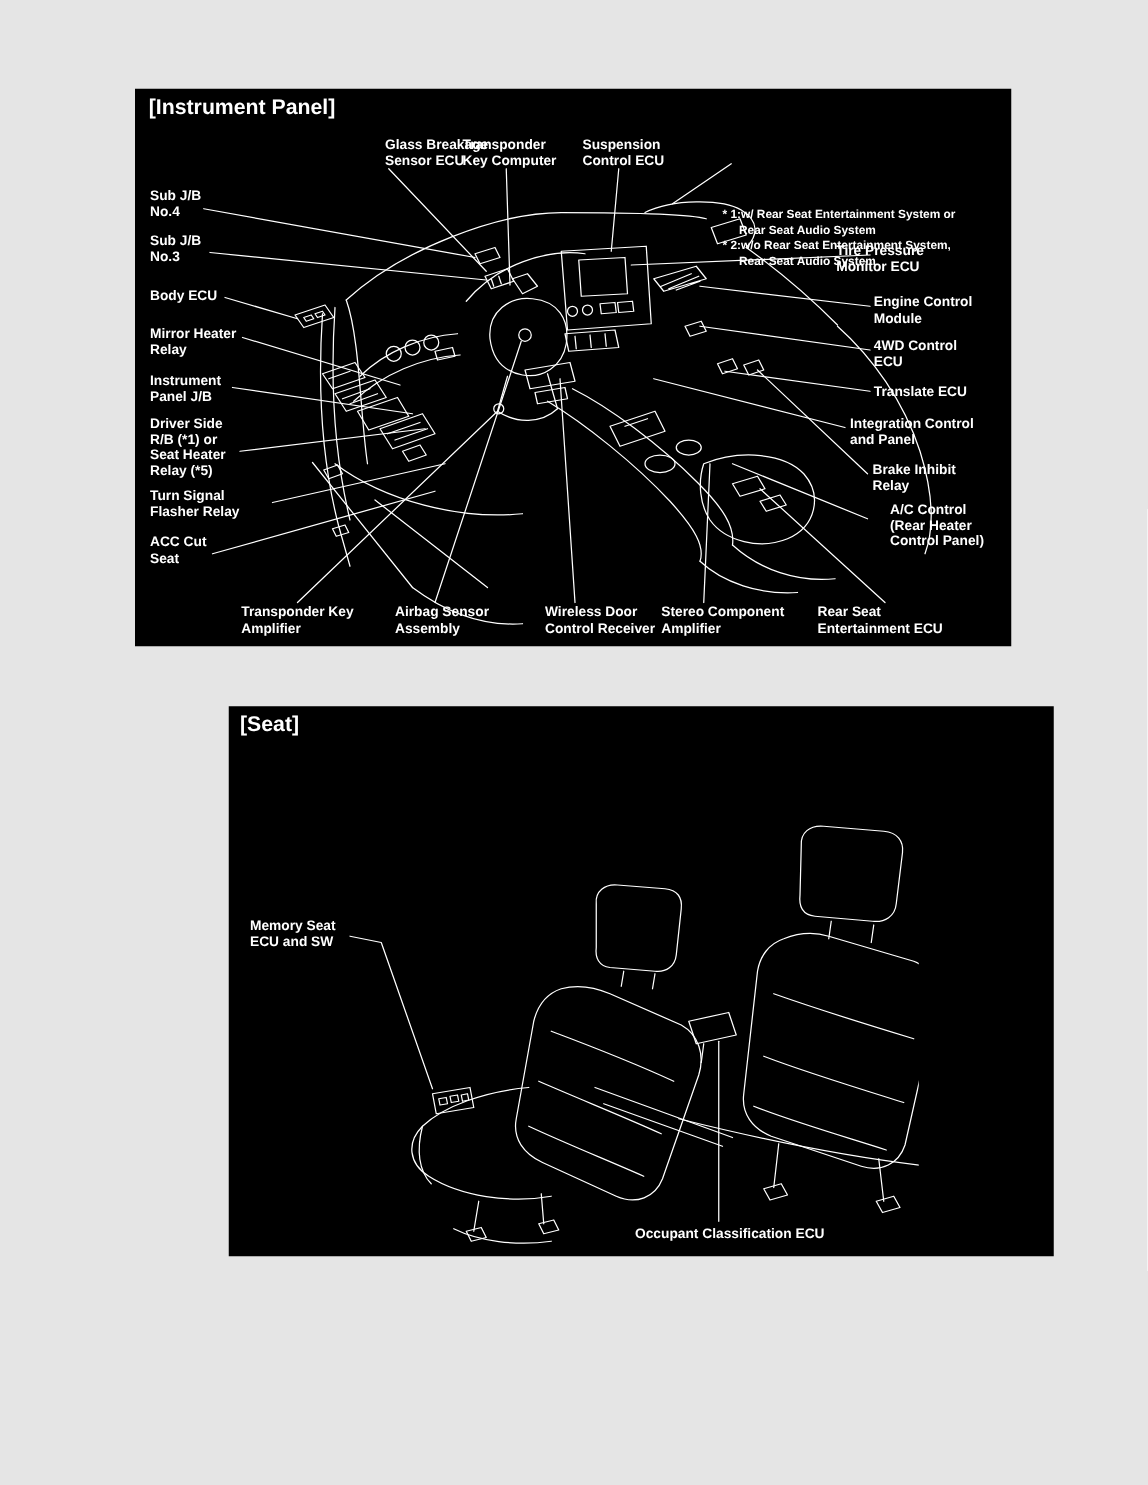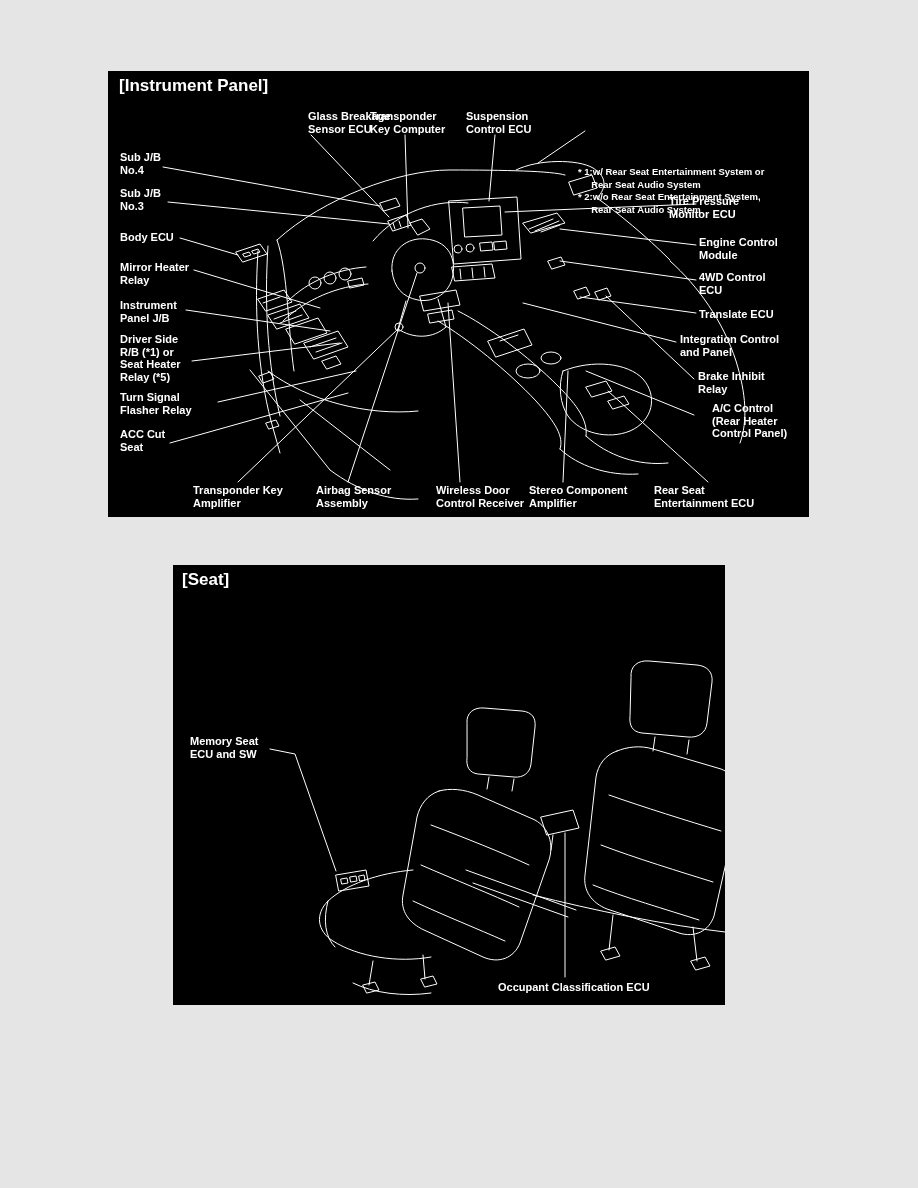--- a/index.html
+++ b/index.html
@@ -166,21 +166,21 @@
     <div class="lbl" style="left:208px;top:413px;">Airbag Sensor
 Assembly</div>
     <div class="lbl" style="left:316px;top:413px;margin-left:12px;">Wireless Door
 Control Receiver</div>
     <div class="lbl" style="left:421px;top:413px;">Stereo Component
 Amplifier</div>
     <div class="lbl" style="left:546px;top:413px;">Rear Seat
 Entertainment ECU</div>
   </section>
 
-  <section class="panel" style="left:173px;top:565px;width:552px;height:440px;">
+  <section class="panel" style="left:183px;top:565px;width:660px;height:440px;">
     <svg class="art" width="552" height="440" viewBox="0 0 552 440" fill="none" stroke="#ffffff" stroke-width="1" stroke-linecap="round" stroke-linejoin="round">
 
       <g>
 
         <path d="M294,158 C293,148 301,142 311,143 L349,146 C359,147 363,153 362,162 L358,199 C357,208 350,213 341,212 L305,209 C296,208 293,201 294,193 Z"></path>
         <path d="M316,212 L314,224 M341,214 L339,226"></path>
         <path d="M266,226 C254,230 247,240 244,252 L230,330 C227,346 236,358 251,365 L310,392 C326,399 341,393 347,378 L376,295 C381,279 376,263 362,255 L305,230 C291,224 277,223 266,226 Z"></path>
         <path d="M258,260 C290,272 330,288 356,300"></path>
         <path d="M248,300 C280,314 320,330 346,342"></path>
         <path d="M240,336 C270,350 305,364 332,376"></path>

